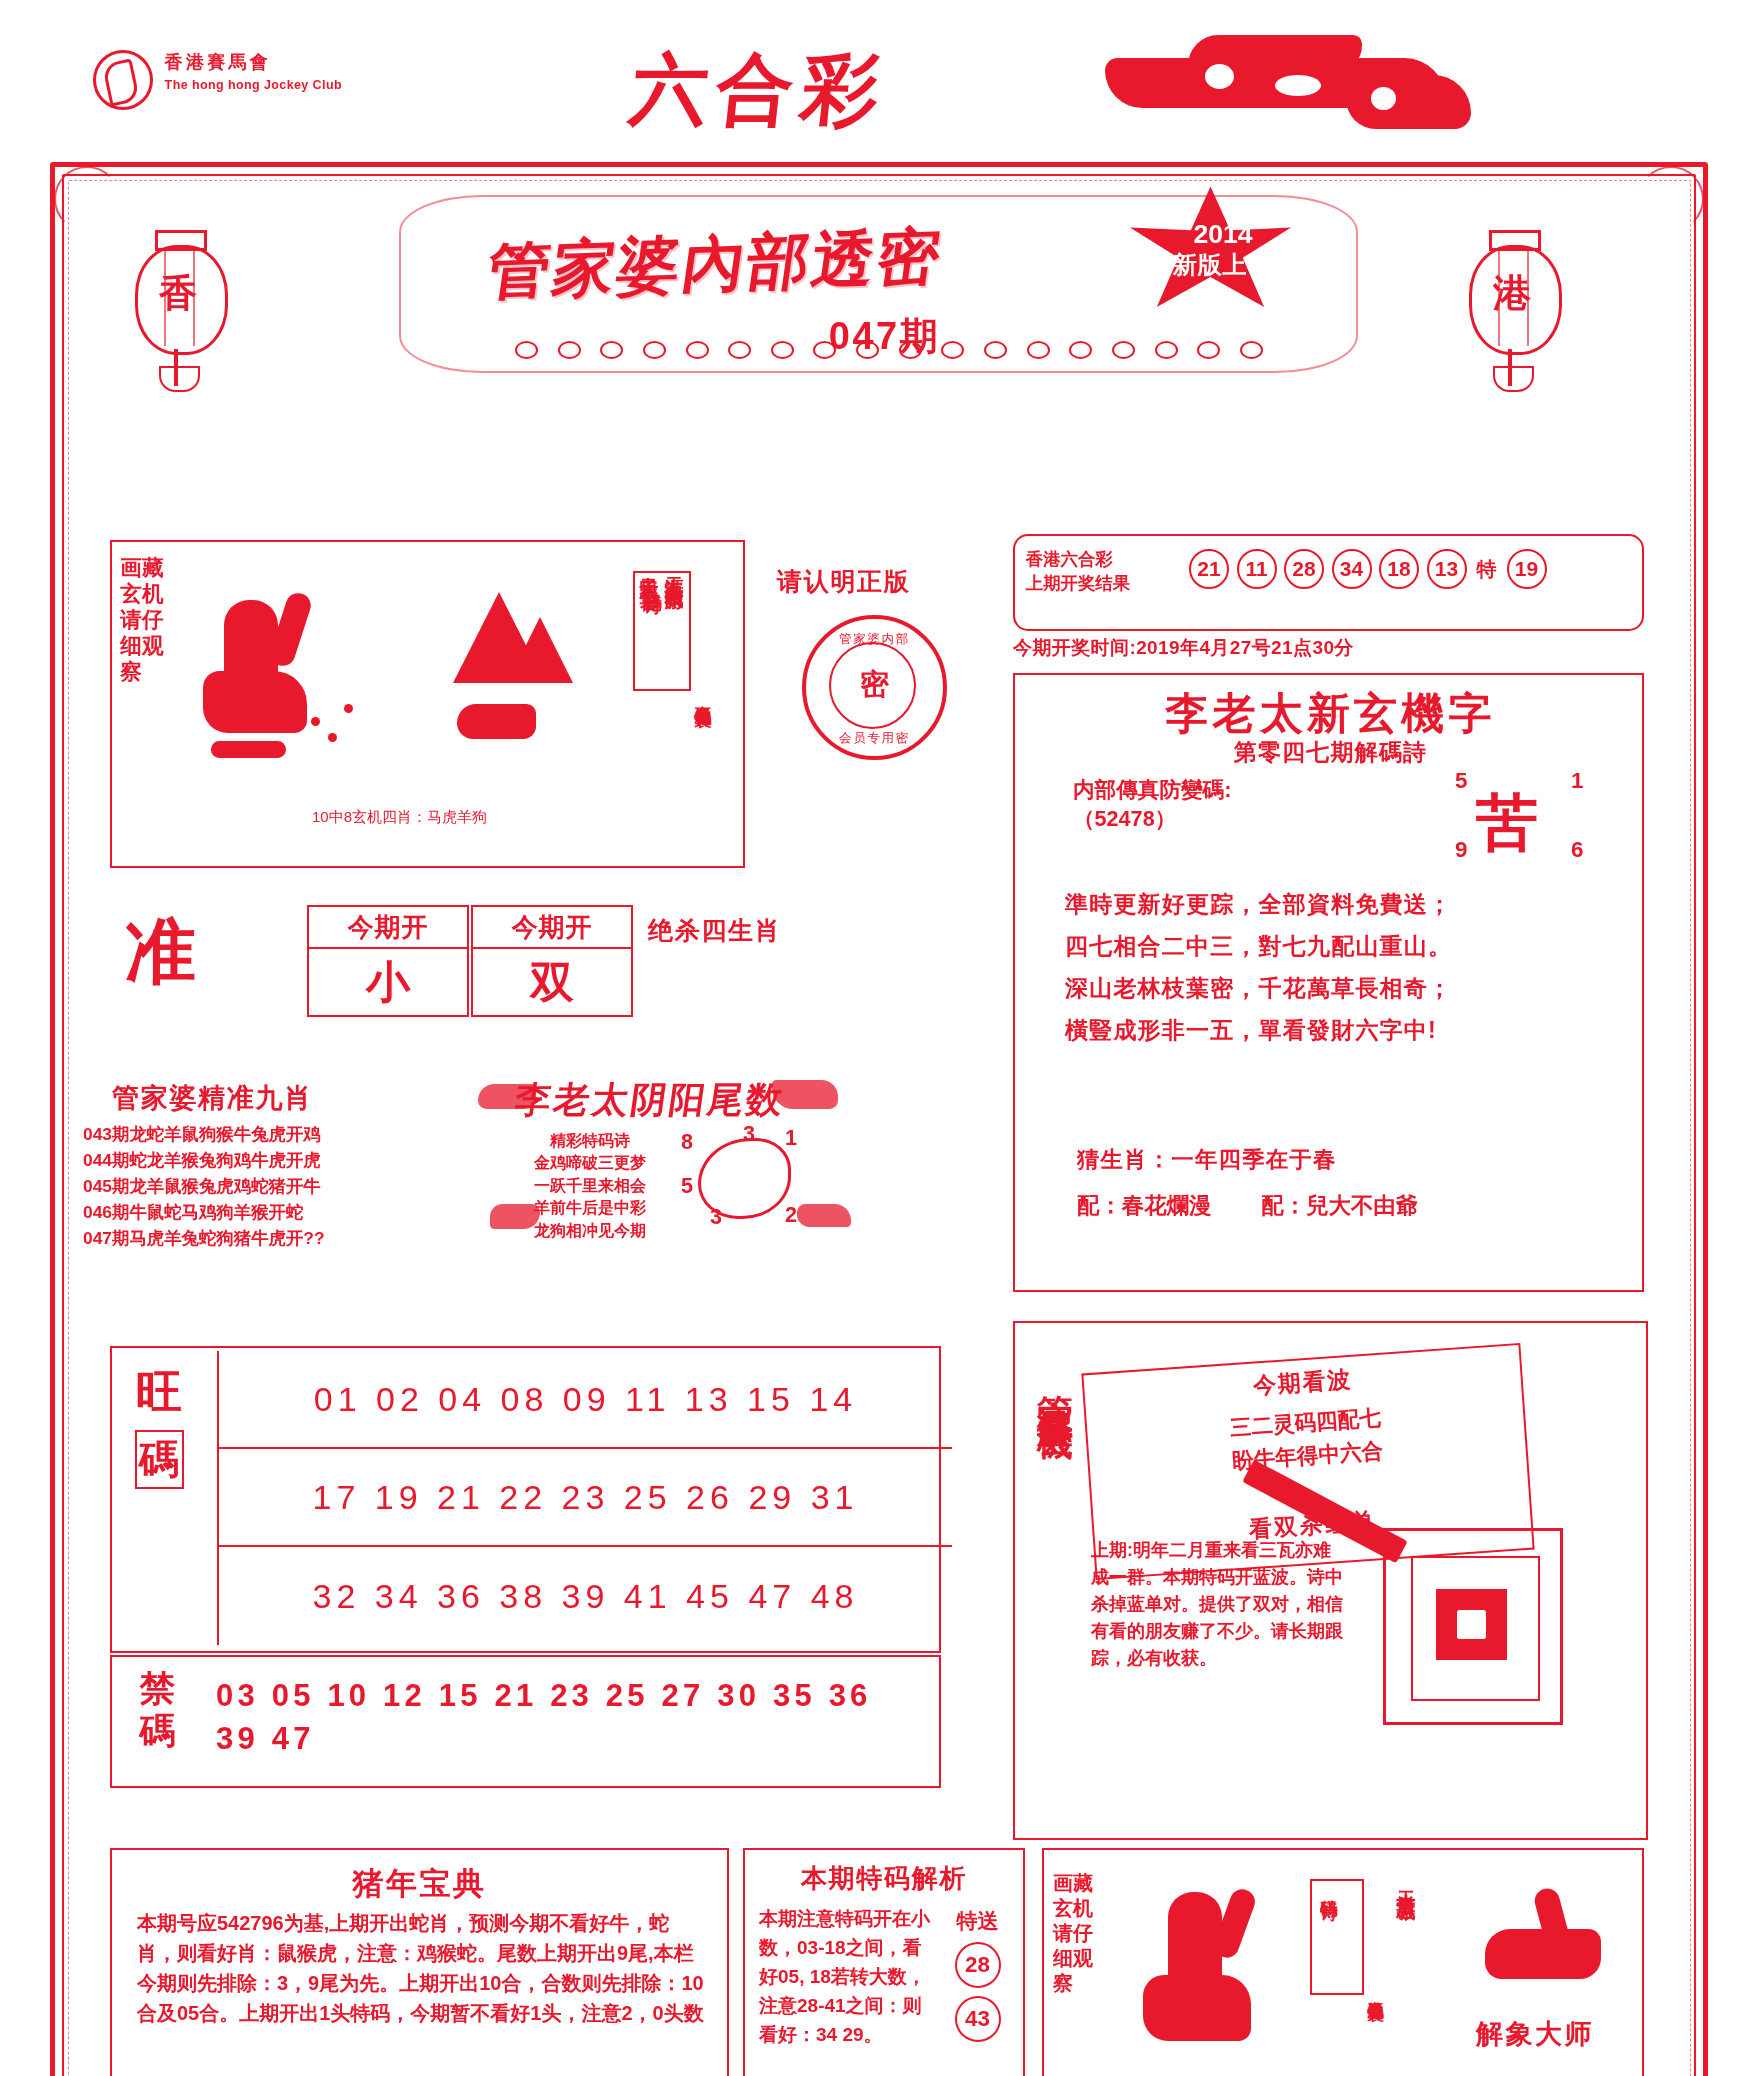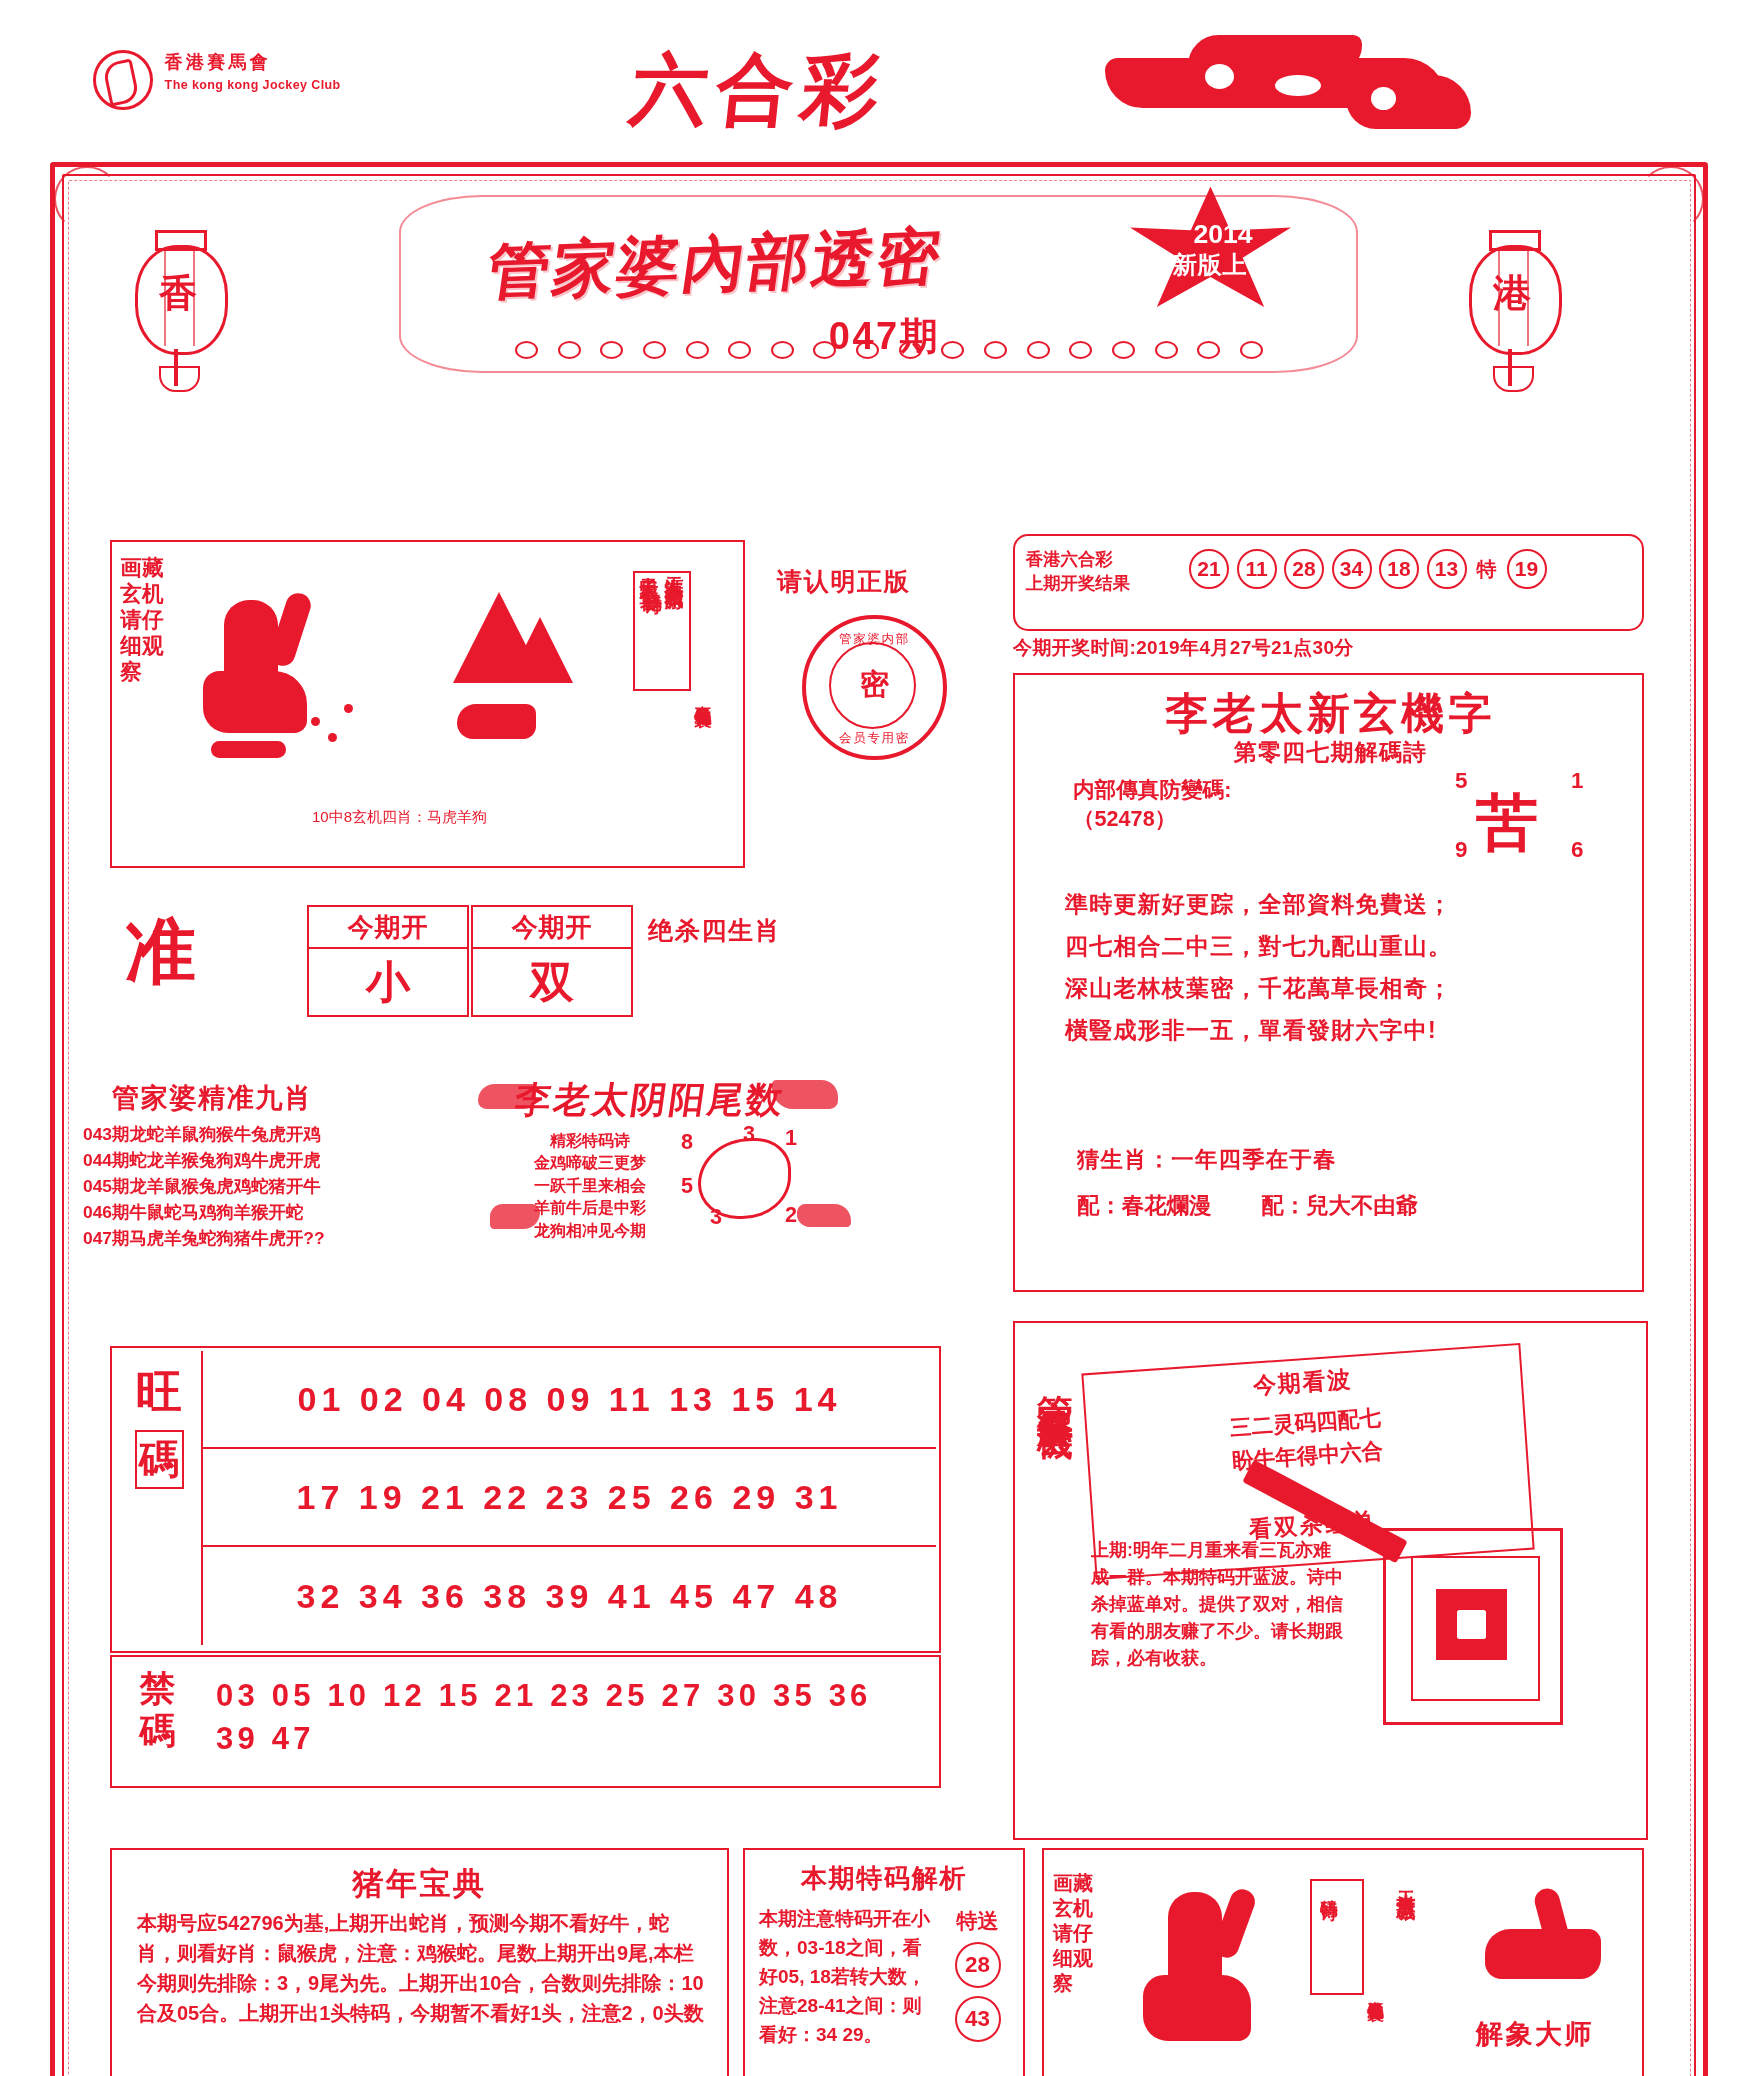--- a/index.html
+++ b/index.html
@@ -167,21 +167,21 @@
   #taiji .n3b{left:29px;top:83px;}
   #taiji .n2{left:104px;top:81px;}
   #yy-art{position:absolute;left:465px;top:1067px;width:415px;height:195px;pointer-events:none;}
   #yy-art .sp{position:absolute;background:#e8192c;opacity:.75;}
 
   
   #wang-box{left:110px;top:1346px;width:831px;height:307px;}
   #wang-label{position:absolute;left:7.5px;top:12.5px;width:79px;text-align:center;}
   #wang-label .w1{font-size:47px;font-weight:bold;}
   #wang-label .w2{font-size:40px;font-weight:bold;border:2.5px solid #e8192c;padding:0 2.5px;display:inline-block;margin-top:6.6px;}
-  .numrow{position:absolute;left:89px;width:735px;height:98px;border-left:2.5px solid #e8192c;border-bottom:2.5px solid #e8192c;box-sizing:border-box;display:flex;align-items:center;justify-content:center;font-size:34px;font-weight:bold;letter-spacing:5px;}
+  .numrow{position:absolute;left:105px;width:735px;height:98px;border-left:2.5px solid #e8192c;border-bottom:2.5px solid #e8192c;box-sizing:border-box;display:flex;align-items:center;justify-content:center;font-size:34px;font-weight:normal;letter-spacing:5px;}
   #nr1{top:3.3px;}
   #nr2{top:101px;}
   #nr3{top:199px;border-bottom:none;}
   #jin-box{left:110px;top:1655px;width:831px;height:133px;}
   #jin-label{position:absolute;left:10px;top:10.8px;width:71px;text-align:center;font-size:36px;line-height:42px;font-weight:bold;}
   #jin-nums{position:absolute;left:104px;top:16.6px;width:706px;font-size:31px;line-height:43px;font-weight:bold;letter-spacing:4.2px;}
   #explain-frame{position:absolute;left:1013px;top:1321px;width:631px;height:515px;border:2.5px solid #e8192c;}
   #explain-vert{position:absolute;left:1030px;top:1366px;writing-mode:vertical-rl;text-orientation:upright;font-size:36px;font-weight:bold;letter-spacing:5.8px;}
   #paper{position:absolute;left:1088px;top:1358px;width:436px;height:203px;border:2.5px solid #e8192c;transform:rotate(-4deg);}
   #paper-h{position:absolute;left:0;top:6.6px;width:100%;text-align:center;font-size:23px;font-weight:bold;letter-spacing:1.7px;}
@@ -228,21 +228,21 @@
 </head>
 <body>
 
 <div id="page">
 
   <div id="header">
     <div id="logo-block">
       <div id="logo-mark"></div>
       <div id="logo-text">
         <div id="logo-cn">香港賽馬會</div>
-        <div id="logo-en">The kong kong Jockey Club</div>
+        <div id="logo-en">The hong hong Jockey Club</div>
       </div>
     </div>
     <div id="main-title">六合彩</div>
     <div id="header-art">
       <span class="blob b1"></span>
         <span class="blob b2"></span>
         <span class="blob b3"></span>
       <span class="blob hole h1"></span>
         <span class="blob hole h2"></span>
         <span class="blob hole h3"></span>

